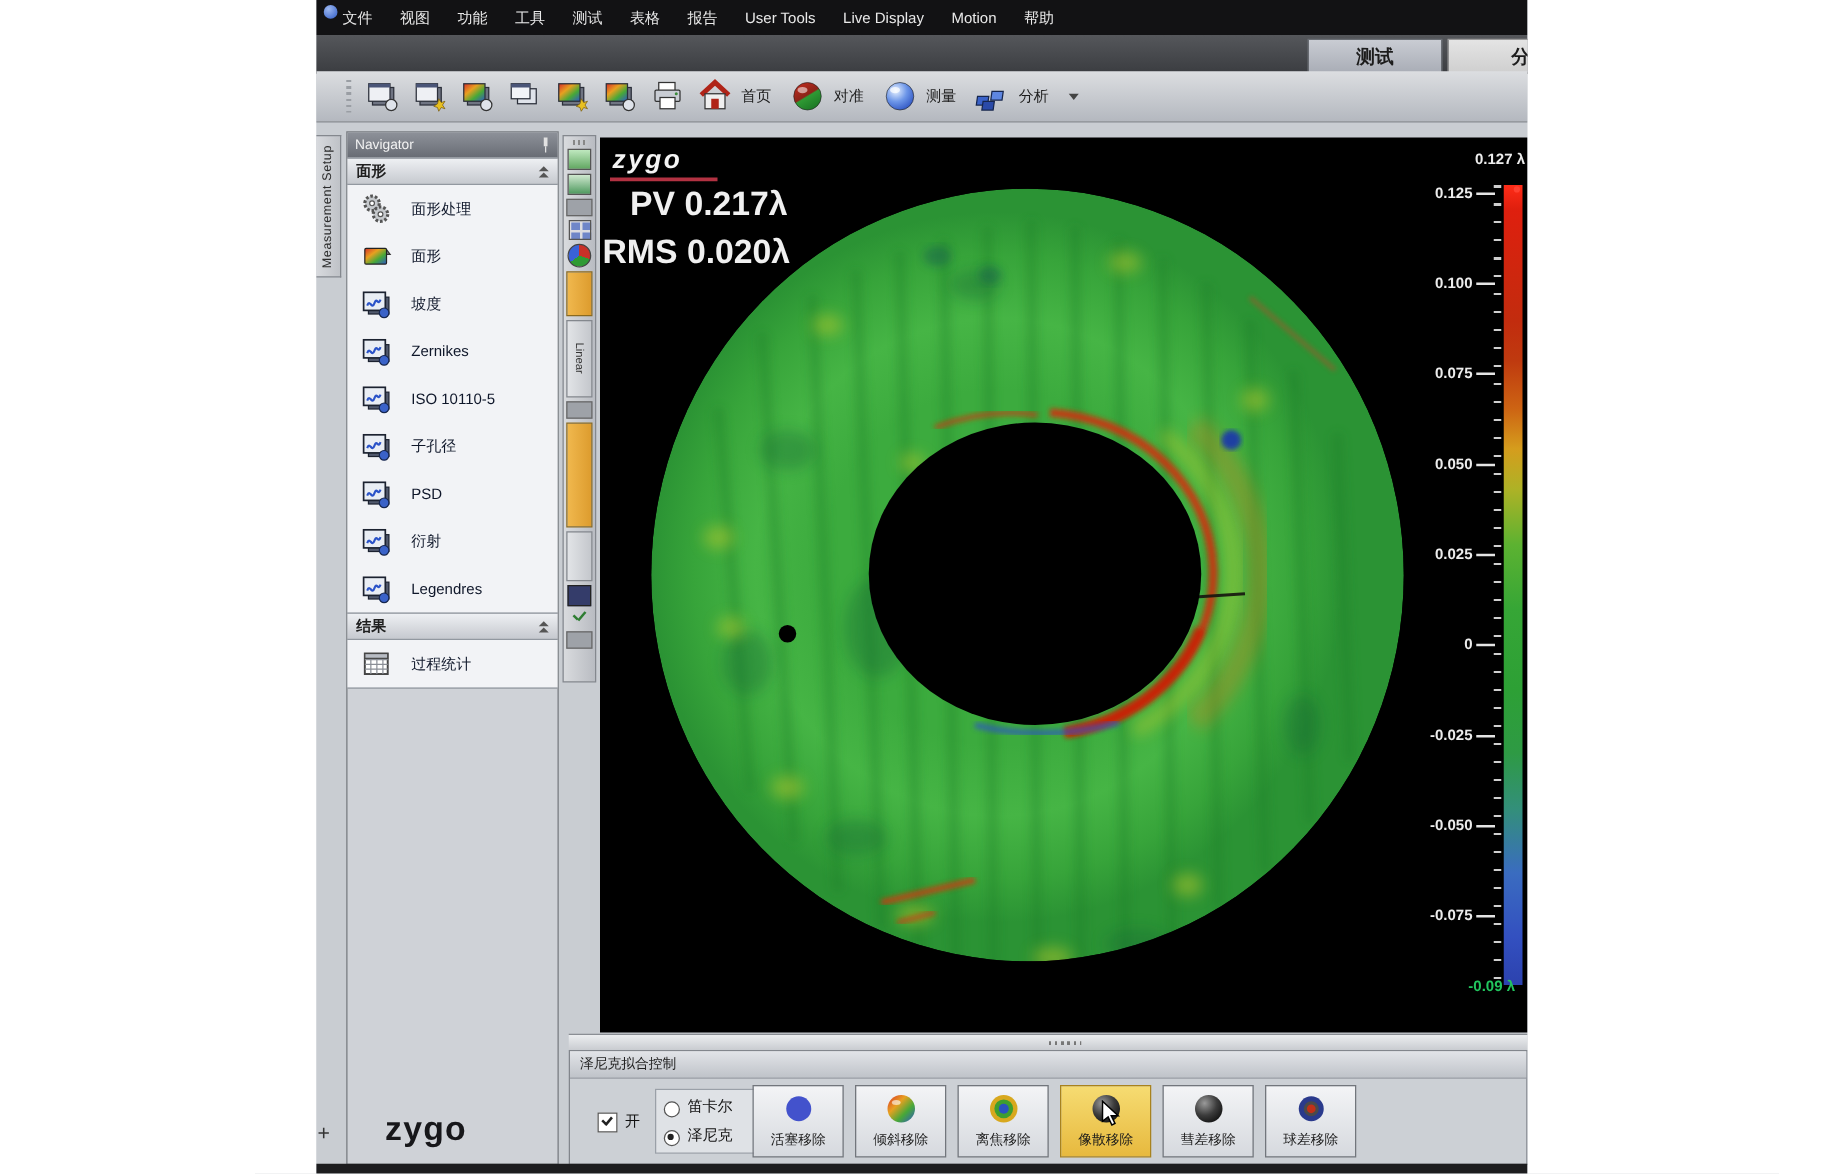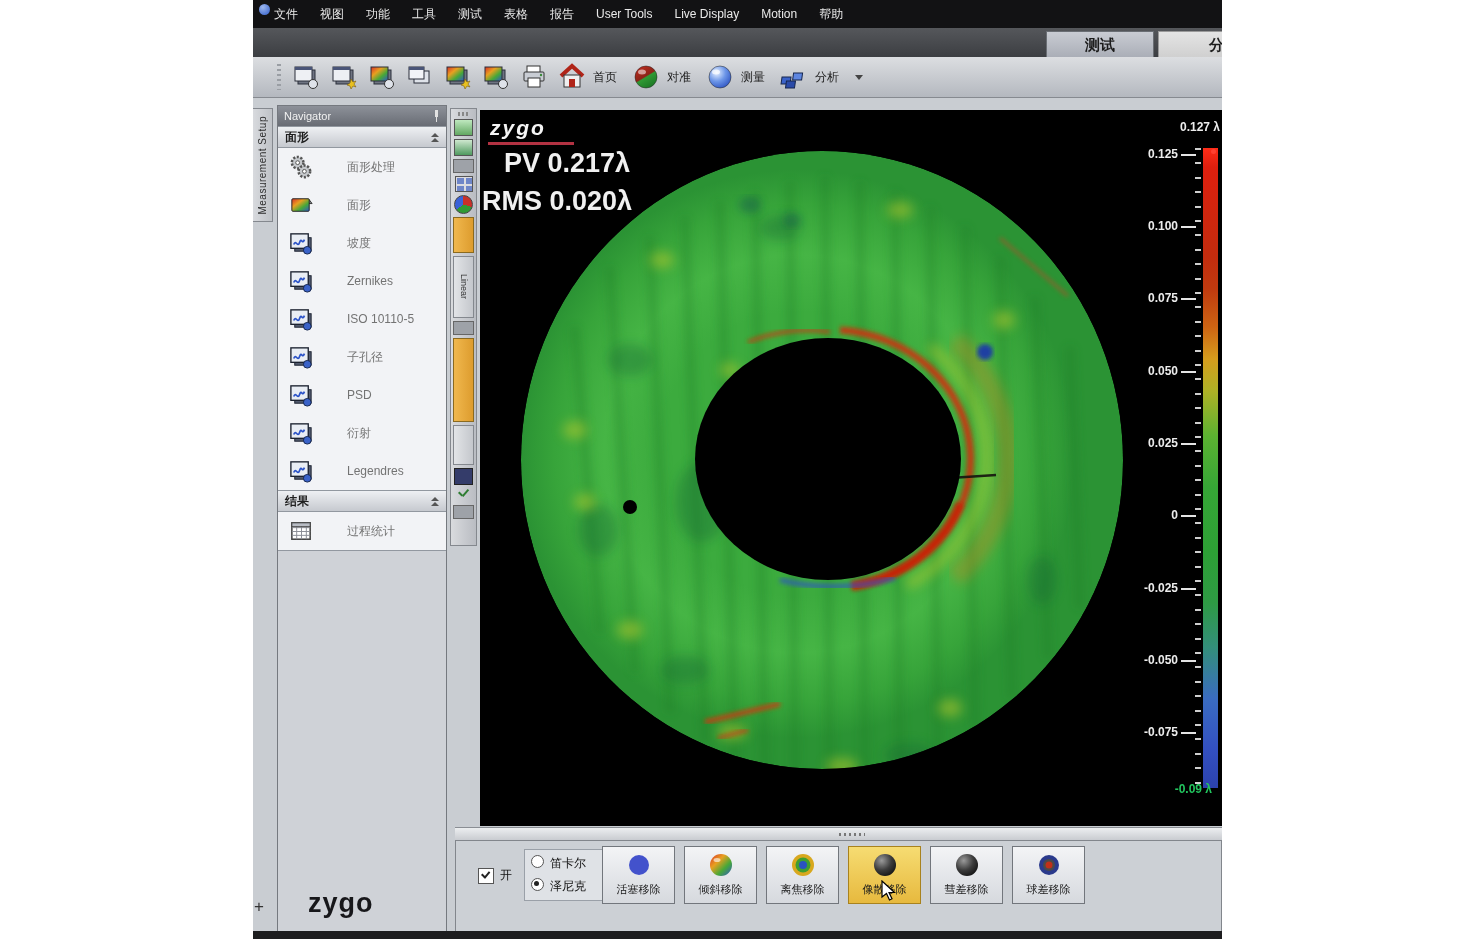--- a/index.html
+++ b/index.html
@@ -36,21 +36,21 @@
   .nav-header{height:20px;background:linear-gradient(#8d9199,#686c74);display:flex;align-items:center;justify-content:space-between;padding:0 6px;}
   .nav-header span{color:#f2f2f2;font-size:11px;}
   .pin{width:7px;height:12px;position:relative;}
   .pin:before{content:"";position:absolute;left:2px;top:0;width:3px;height:7px;background:#e2e2e2;}
   .pin:after{content:"";position:absolute;left:3px;top:7px;width:1px;height:5px;background:#e2e2e2;}
   .sec-h{height:20px;background:linear-gradient(#eef0f3,#c6c9cf);border-top:1px solid #9298a0;border-bottom:1px solid #9298a0;
          display:flex;align-items:center;justify-content:space-between;padding:0 7px;font-size:12px;font-weight:bold;color:#1f1f1f;}
   .chev2{display:flex;flex-direction:column;gap:1px;}
   .chev2 i{width:0;height:0;border-left:4px solid transparent;border-right:4px solid transparent;border-bottom:4px solid #555;}
   .nav-list{background:#f2f3f6;}
-  .nitem{height:38px;display:flex;align-items:center;gap:32px;padding-left:10px;font-size:12px;color:#737373;}
+  .nitem{height:38px;display:flex;align-items:center;gap:14px;padding-left:10px;font-size:12px;color:#0f172a;}
   .nitem svg{width:27px;height:27px;flex:0 0 auto;}
   .nav-bottom{border-top:1px solid #9298a0;height:6px;}
 
   
   .strip{position:absolute;left:197px;top:108px;width:27px;height:438px;background:linear-gradient(90deg,#d9dbde,#b9bcc2);
          border:1px solid #84888e;box-sizing:border-box;display:flex;flex-direction:column;align-items:center;padding-top:3px;gap:3px;}
   .s-dots{width:12px;height:4px;background:repeating-linear-gradient(90deg,#888 0 2px,transparent 2px 4px);}
   .s-ic{width:19px;height:17px;border:1px solid #555;background:linear-gradient(#bfe8bf,#62a862);box-sizing:border-box;}
   .s-ic.b2{background:linear-gradient(#cfe8cf,#4f9a5f);}
   .s-btn{width:19px;height:12px;border:1px solid #666;background:#9ea2a8;}
@@ -99,21 +99,21 @@
   
   .bpanel{position:absolute;left:202px;top:840px;right:0;height:92px;background:#ccd0d5;border:1px solid #82868c;box-sizing:border-box;}
   .bp-title{height:17px;background:linear-gradient(#e2e4e8,#bfc3c9);border-bottom:1px solid #989ca4;font-size:11px;color:#222;padding:2px 8px;}
   .bp-body{position:relative;height:70px;}
   .chk-wrap{position:absolute;left:22px;top:26px;display:flex;align-items:center;gap:6px;font-size:12px;color:#111;}
   .chkbox{width:14px;height:14px;background:#fff;border:1px solid #555;position:relative;}
   .chkbox:before{content:"";position:absolute;left:2px;top:6px;width:5px;height:2px;background:#222;transform:rotate(45deg);}
   .chkbox:after{content:"";position:absolute;left:4px;top:5px;width:8px;height:2px;background:#222;transform:rotate(-50deg);}
   .rgroup{position:absolute;left:68px;top:8px;width:88px;height:52px;border:1px solid #9aa0a8;background:#dfe2e6;padding:5px 6px;box-sizing:border-box;
           display:flex;flex-direction:column;justify-content:space-between;}
-  .ropt{display:flex;align-items:flex-start;gap:6px;font-size:12px;color:#111;}
+  .ropt{display:flex;align-items:flex-end;gap:6px;font-size:12px;color:#111;}
   .radio{width:11px;height:11px;border-radius:50%;border:1px solid #555;background:#fff;position:relative;}
   .radio.sel:before{content:"";position:absolute;left:2px;top:2px;width:5px;height:5px;border-radius:50%;background:#222;}
   .zrow{position:absolute;left:146px;top:5px;display:flex;gap:9px;}
   .zbtn{width:73px;height:58px;border:1px solid #72767c;background:linear-gradient(#f3f4f6,#d6d9de);
         display:flex;flex-direction:column;align-items:center;justify-content:center;gap:3px;font-size:11px;color:#1a1a1a;box-sizing:border-box;}
   .zbtn svg{width:26px;height:26px;}
   .zbtn.active{background:linear-gradient(#f6dc72,#e7b93e);border-color:#a8821e;text-align:right;}
 
   
   .bottombar{position:absolute;left:0;right:0;bottom:0;height:8px;background:#1d1d1f;}
@@ -562,20 +562,21 @@
     <div class="clabel" style="top:543px">-0.050</div>
     <div class="clabel" style="top:615px">-0.075</div>
     <div class="cbot">-0.09 λ</div>
   </div>
 
   <div class="split">
       <div class="dots"></div>
     </div>
 
   <div class="bpanel">
+    <div class="bp-title">泽尼克拟合控制</div>
     <div class="bp-body">
       <div class="chk-wrap">
         <div class="chkbox"></div>
         <span>开</span>
       </div>
       <div class="rgroup">
         <div class="ropt">
           <div class="radio"></div>
           <span>笛卡尔</span>
         </div>

